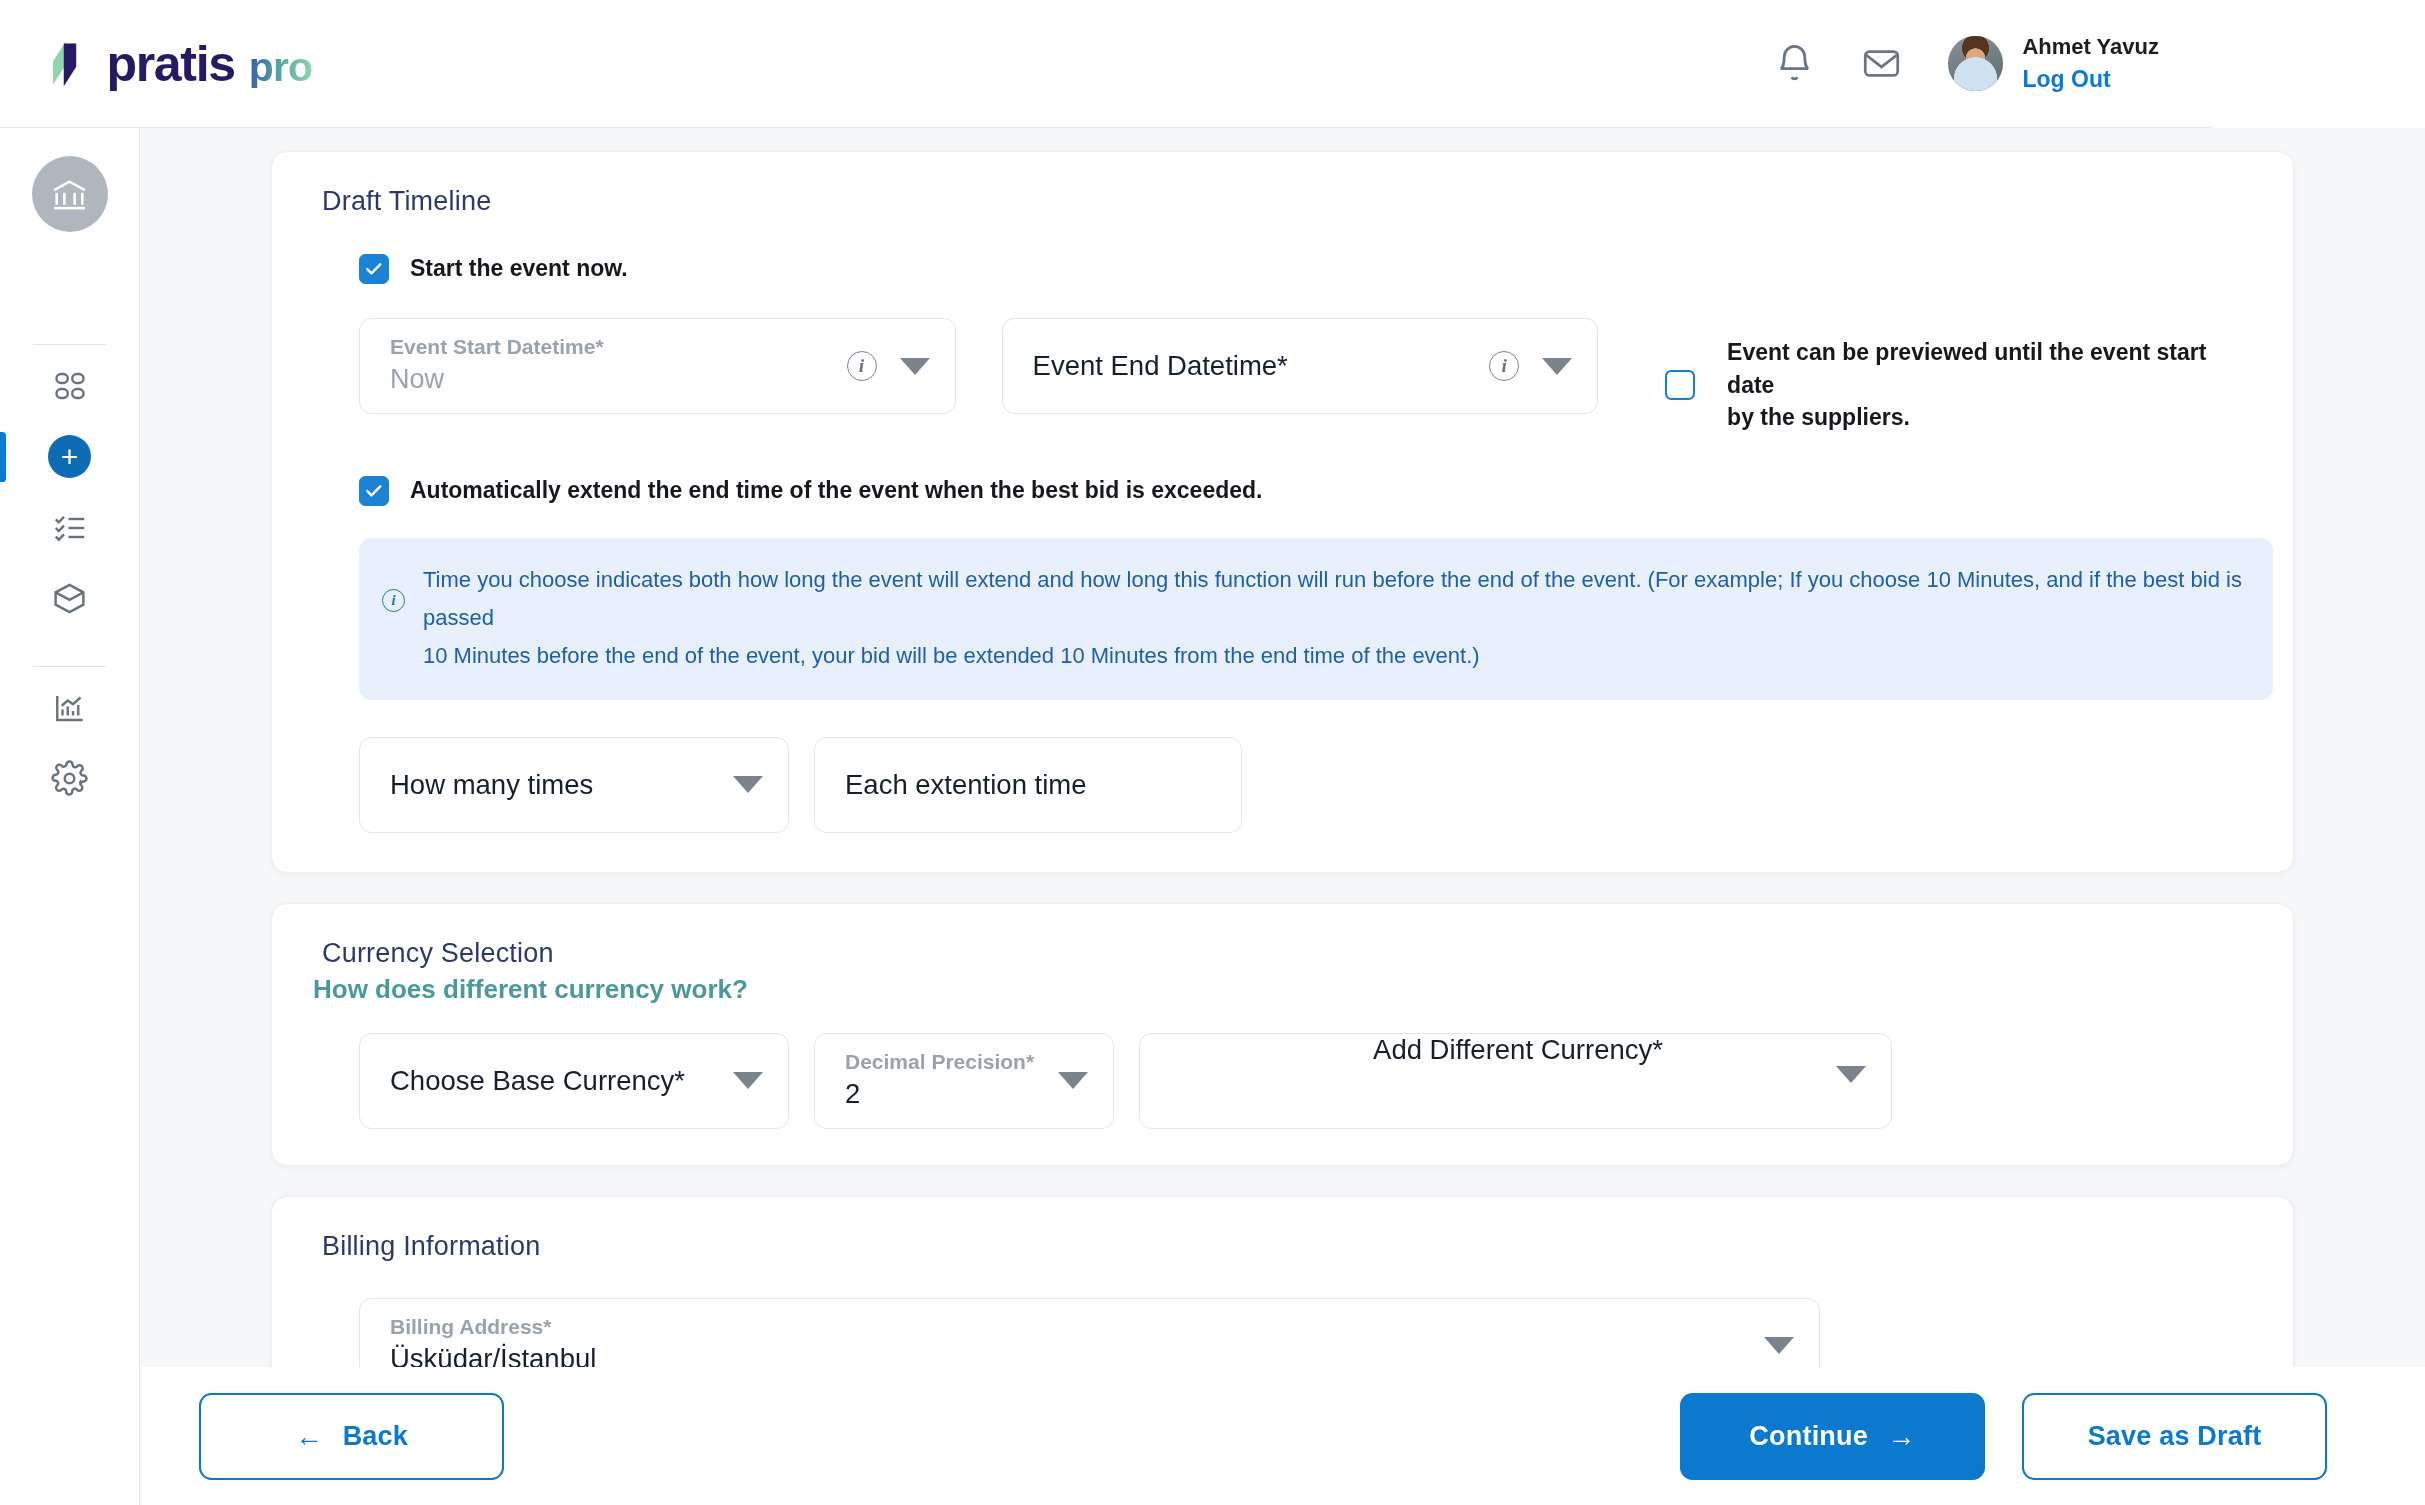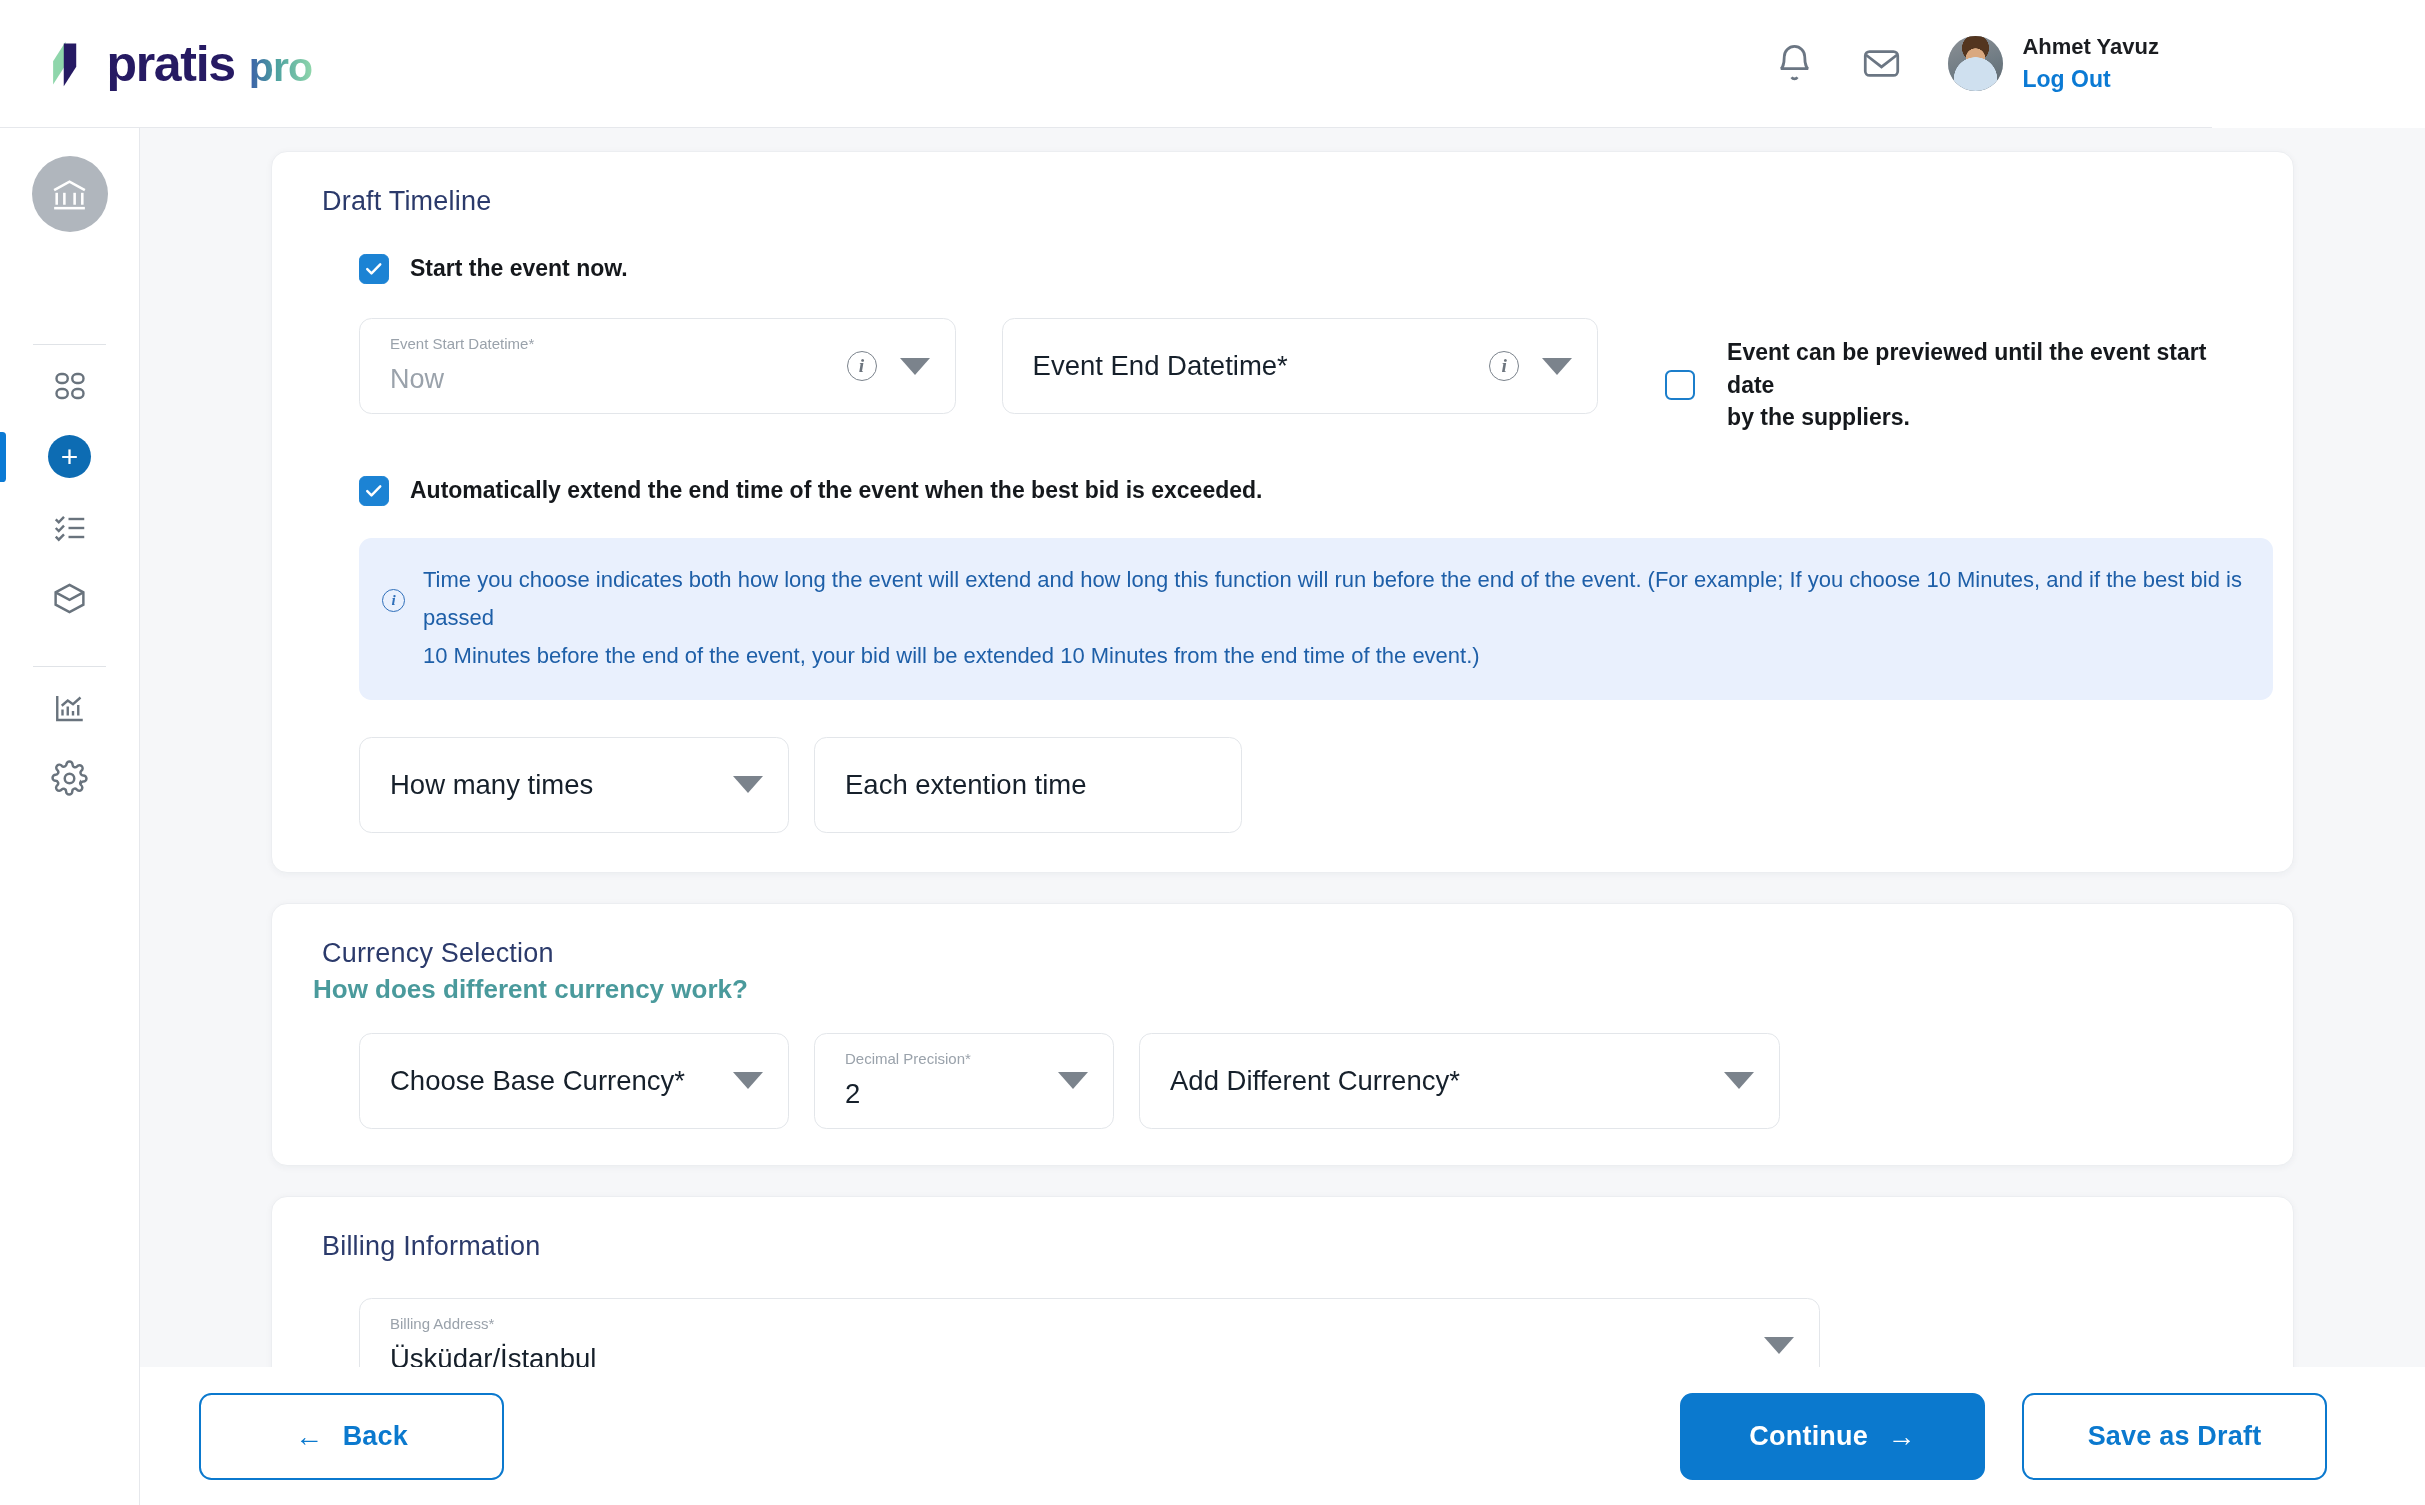--- a/index.html
+++ b/index.html
@@ -105,24 +105,24 @@
   .field {
     position: relative; height: 96px; border: 1.3px solid #e3e6ea; border-radius: 12.4px;
     background: #fff; display: flex; align-items: center; padding: 0 25px 0 30px;
   }
   .field.w-start { width: 604px; }
   .field.w-end { width: 604px; }
   .field.w-howmany { width: 430px; }
   .field.w-each { width: 428px; }
   .field.w-base { width: 430px; }
   .field.w-dec { width: 300px; }
-  .field.w-addcur { width: 641px; }
+  .field.w-addcur { width: 753px; flex-direction: column; }
   .field.w-billing { width: 1461px; }
   .float-label {
-    position: absolute; top: 16px; left: 30px; font-size: 15px; color: #9aa2ab; font-weight: 400;
+    position: absolute; top: 16px; left: 30px; font-size: 21px; color: #9aa2ab; font-weight: 700;
   }
   .field-value { font-size: 27px; color: #1d2b3a; font-weight: 400; }
   .field-value.placeholder-dim { color: #9aa2ab; }
   .field-value.lifted { margin-top: 27px; }
   .field-value.strong { font-size: 27.5px; color: #16202b; font-weight: 400; }
   .field-icons { margin-left: auto; display: flex; align-items: center; gap: 23px; }
   .info-circle {
     width: 30px; height: 30px; border-radius: 50%; border: 1.8px solid #7b838c;
     color: #6d757e; font-size: 19.5px; font-style: italic; font-weight: 700;
     display: flex; align-items: center; justify-content: center; line-height: 1;

